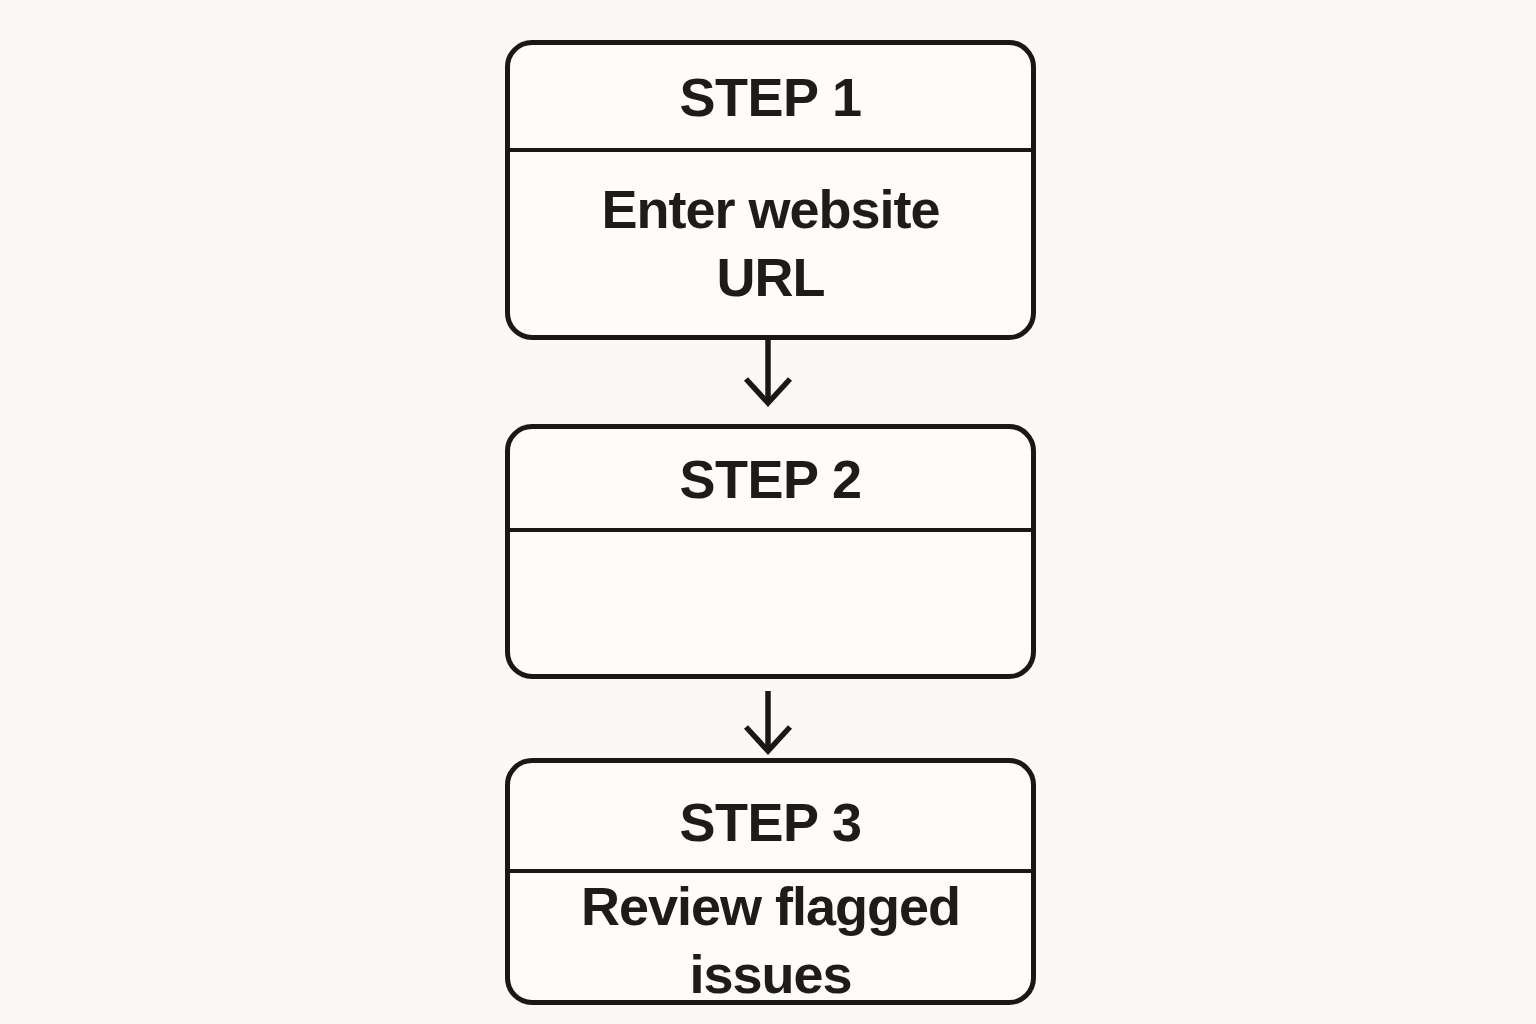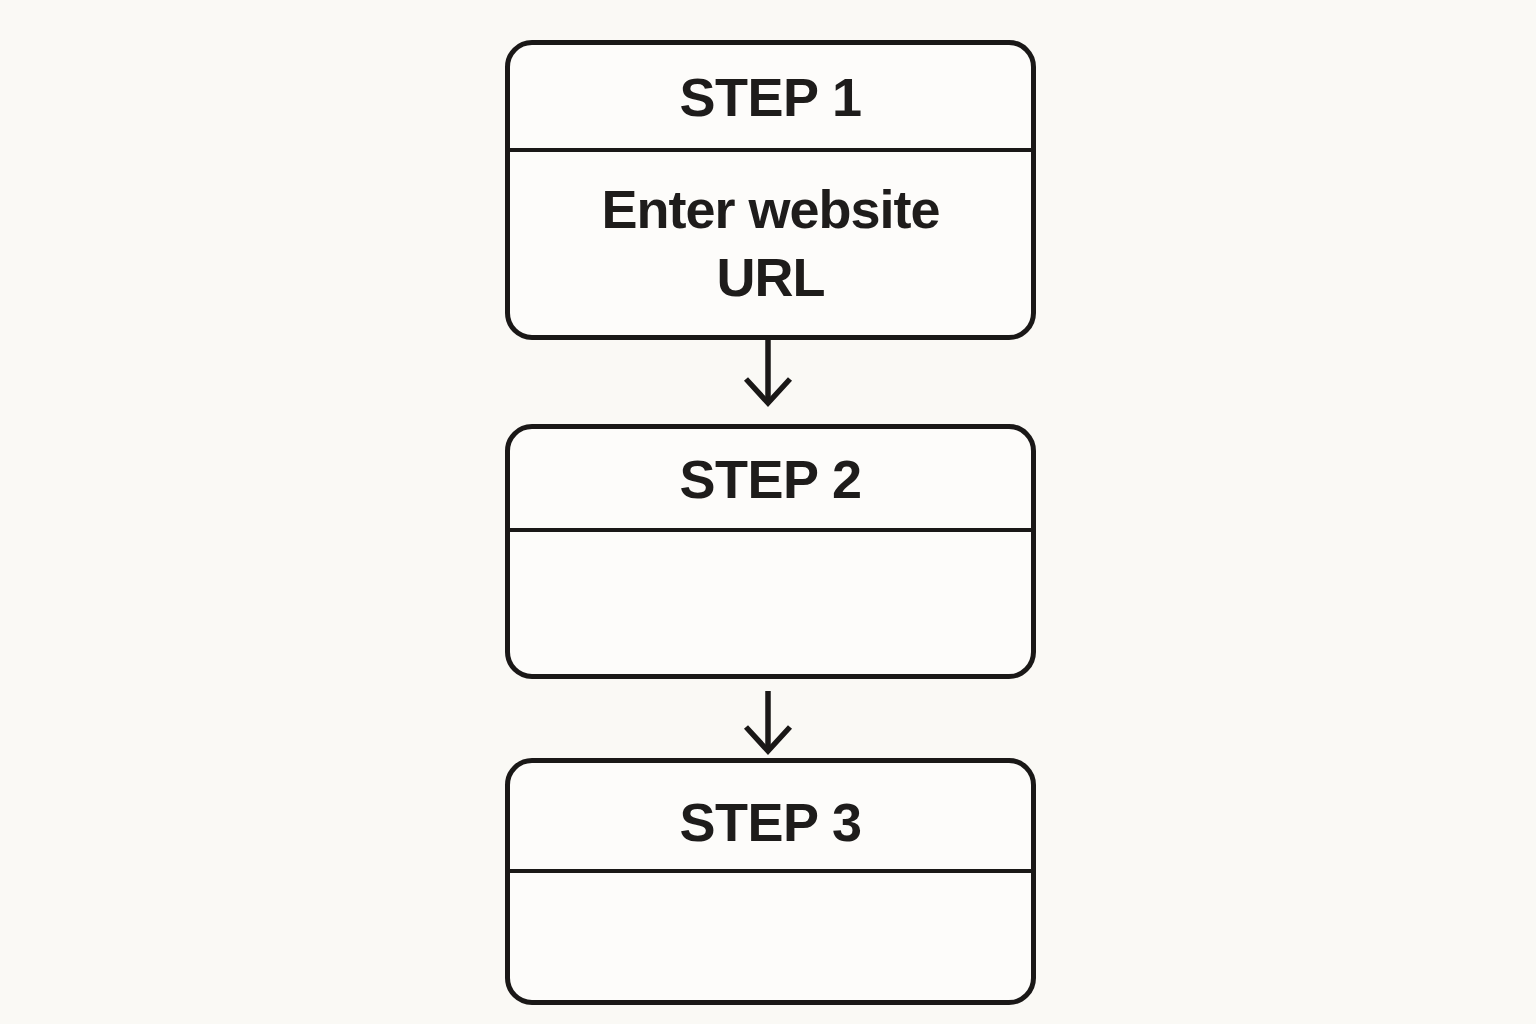--- a/index.html
+++ b/index.html
@@ -87,15 +87,17 @@
 
   <svg class="arrow" id="arrow-2" viewBox="0 0 60 66" preserveAspectRatio="none">
     <g fill="none" stroke="#1a1817" stroke-width="5.5" stroke-linejoin="miter" stroke-linecap="butt">
       <line x1="30" y1="0" x2="30" y2="60"></line>
       <polyline points="8,36 30,60 52,36"></polyline>
     </g>
   </svg>
 
   <div class="step-box" id="box-3">
     <div class="step-header">STEP 3</div>
+    <div class="step-body">Review flagged
+issues</div>
   </div>
 
 </div>
 
 </body></html>

